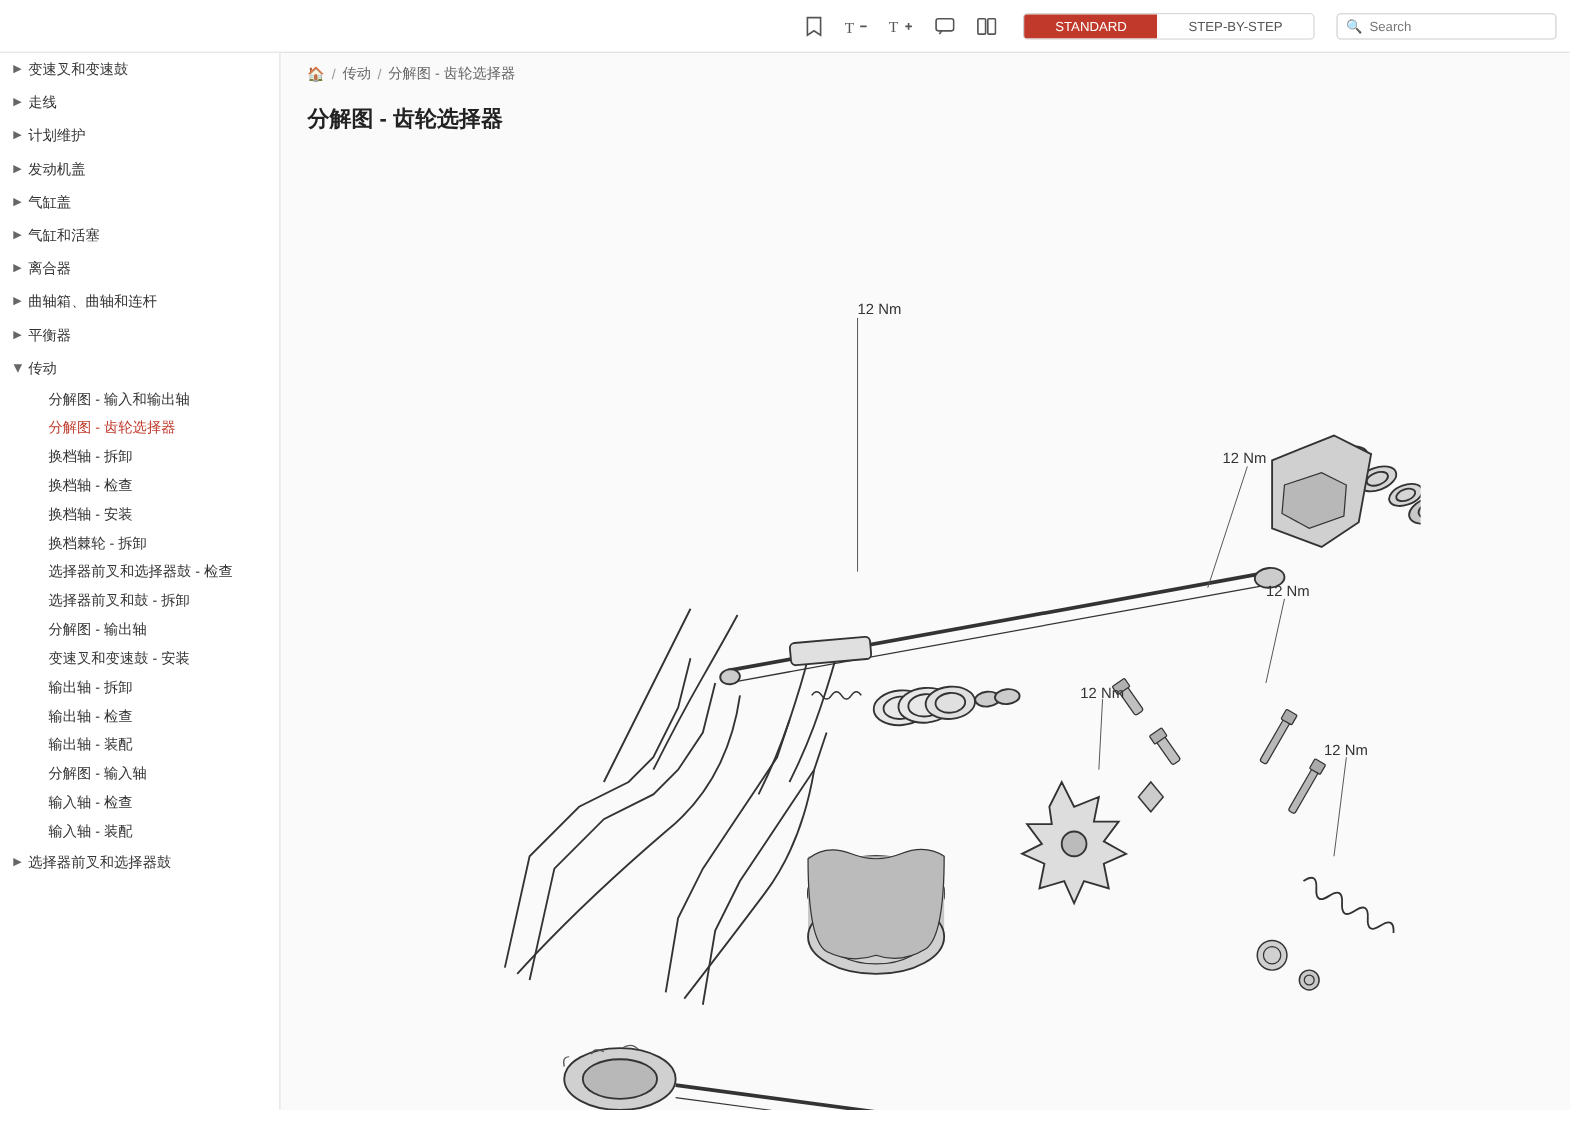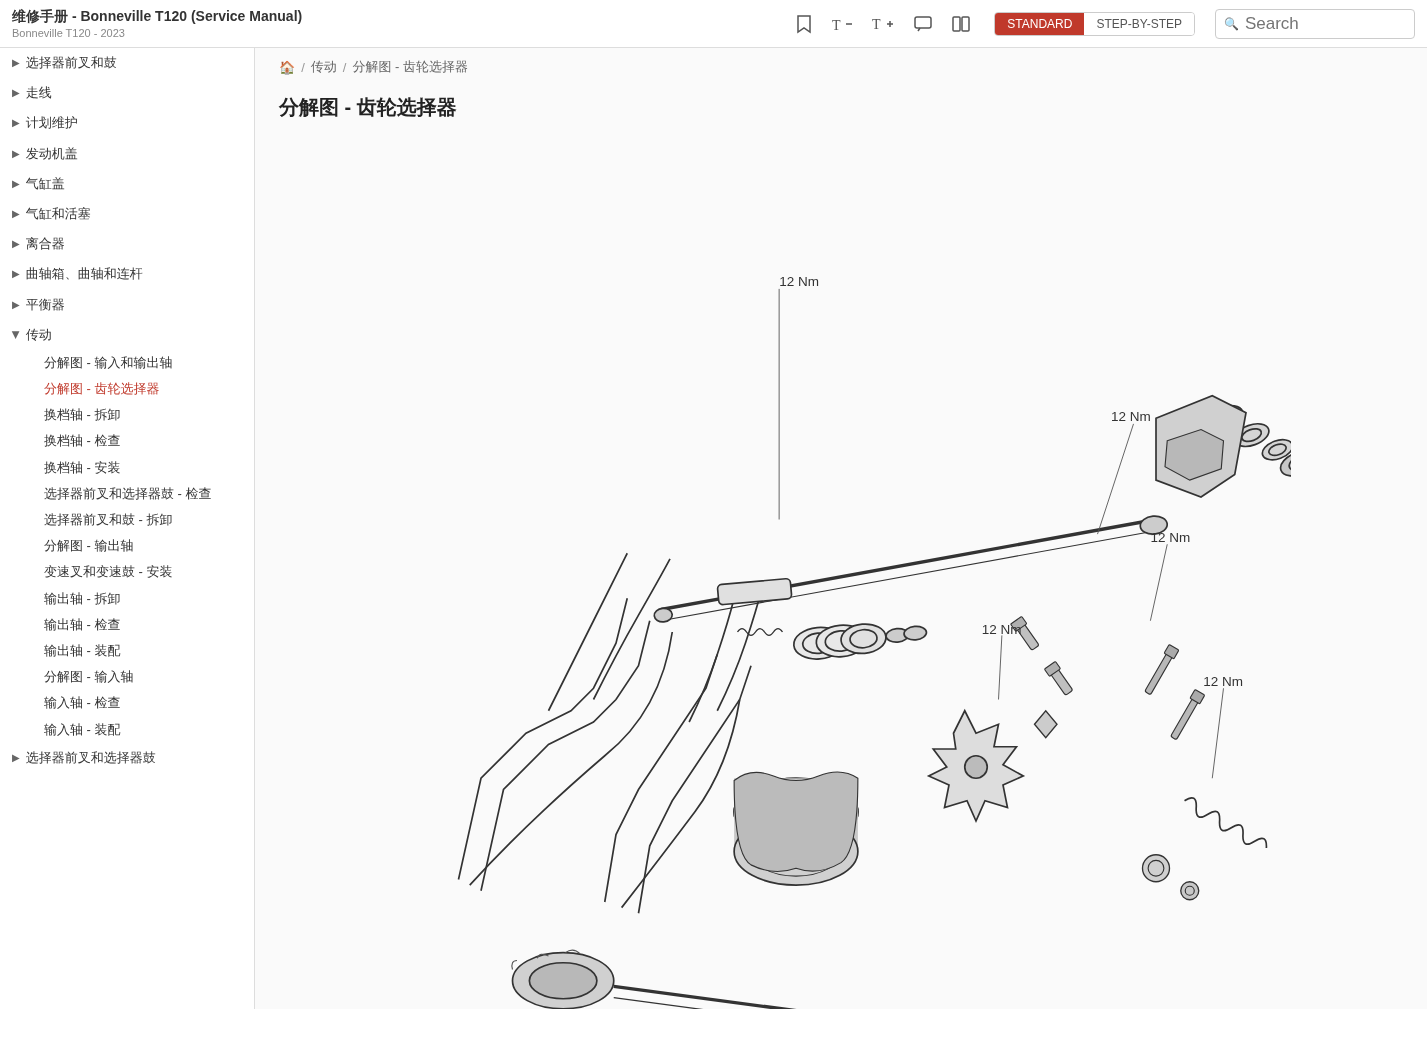--- a/index.html
+++ b/index.html
@@ -31,21 +31,21 @@
       display: flex; align-items: center;
     }
     .view-toggle {
       display: flex;
       border: 1px solid #ccc;
       border-radius: 4px;
       overflow: hidden;
       margin: 0 8px;
     }
     .view-btn {
-      padding: 4px 12px;
+      padding: 4px 28px;
       font-size: 12px;
       background: #fff;
       border: none;
       cursor: pointer;
       color: #555;
     }
     .view-btn.active {
       background: #c0392b;
       color: #fff;
     }
@@ -55,21 +55,21 @@
       border: 1px solid #ccc;
       border-radius: 4px;
       padding: 4px 8px;
       gap: 6px;
       width: 200px;
     }
     .search-icon { font-size: 12px; color: #999; }
     .search-input {
       border: none;
       outline: none;
-      font-size: 17px;
+      font-size: 12px;
       color: #0369a1;
       width: 100%;
       background: transparent;
     }
 
     
     .main {
       display: flex;
       height: calc(1037px - 48px - 28px);
     }
@@ -165,24 +165,20 @@
     
     .diagram-svg {
       width: 100%;
       height: auto;
     }
   </style>
 </head>
 <body>
 
 <div class="header">
-  <div>
-    <div style="font-weight:600;font-size:14px;">维修手册 - Bonneville T120 (Service Manual)</div>
-    <div style="font-size:11px;color:#888;margin-top:1px;">Bonneville T120 - 2023</div>
-  </div>
   <div class="header-spacer"></div>
   <div class="header-icons">
 
     <button class="header-icon-btn" title="Bookmark">
       <svg width="16" height="20" viewBox="0 0 16 20" fill="none" stroke="#555" stroke-width="1.5">
         <path d="M2 2h12v16l-6-4-6 4V2z"></path>
       </svg>
     </button>
 
     <button class="header-icon-btn" title="Decrease font">
@@ -225,21 +221,21 @@
     </div>
   </div>
 </div>
 
 <div class="main">
 
   <div class="sidebar">
     <div id="sidebar-nav">
         <div class="nav-item">
           <span class="chevron">▶</span>
-          <span>选择器前叉和鼓</span>
+          <span>变速叉和变速鼓</span>
         </div>
         <div class="nav-item">
           <span class="chevron">▶</span>
           <span>走线</span>
         </div>
         <div class="nav-item">
           <span class="chevron">▶</span>
           <span>计划维护</span>
         </div>
         <div class="nav-item">
@@ -277,20 +273,23 @@
           <div class="nav-item active">分解图 - 齿轮选择器</div>
         </div>
         <div class="nav-sub">
           <div class="nav-item">换档轴 - 拆卸</div>
         </div>
         <div class="nav-sub">
           <div class="nav-item">换档轴 - 检查</div>
         </div>
         <div class="nav-sub">
           <div class="nav-item">换档轴 - 安装</div>
+        </div>
+        <div class="nav-sub">
+          <div class="nav-item">换档棘轮 - 拆卸</div>
         </div>
         <div class="nav-sub">
           <div class="nav-item">选择器前叉和选择器鼓 - 检查</div>
         </div>
         <div class="nav-sub">
           <div class="nav-item">选择器前叉和鼓 - 拆卸</div>
         </div>
         <div class="nav-sub">
           <div class="nav-item">分解图 - 输出轴</div>
         </div>

